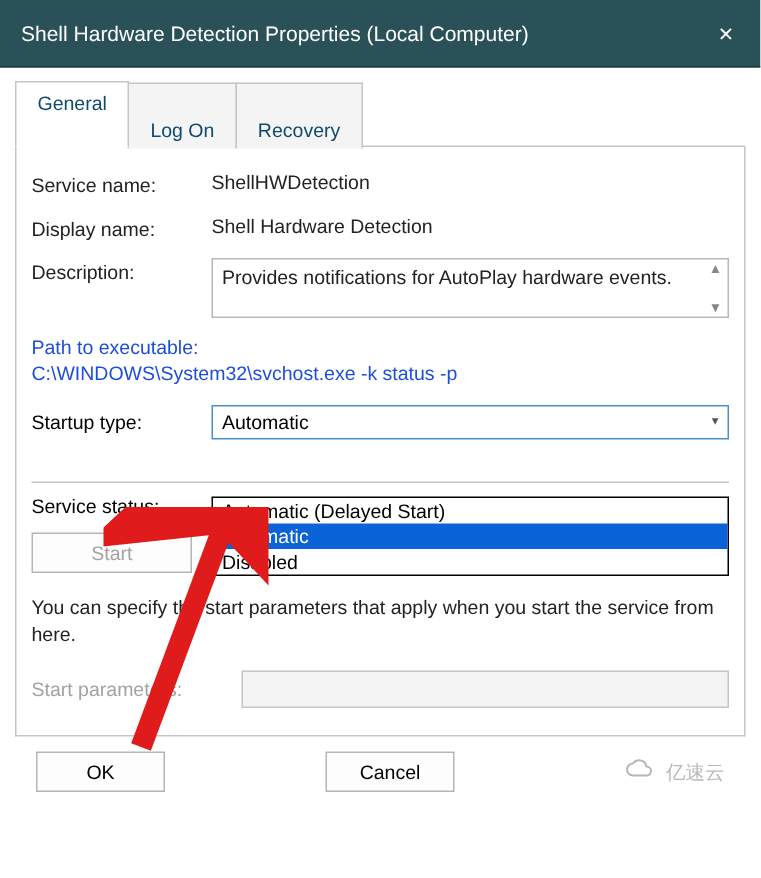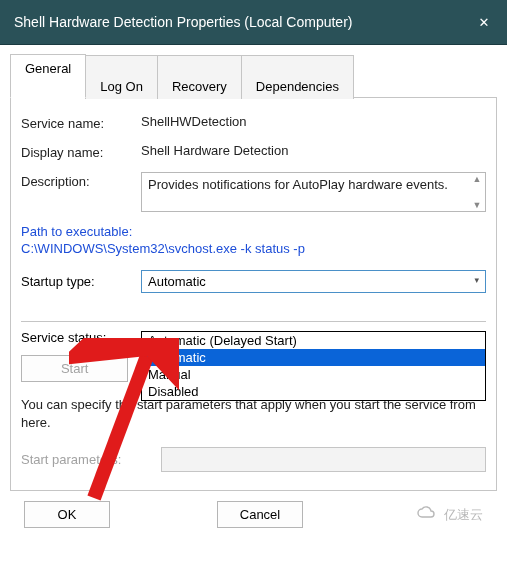--- a/index.html
+++ b/index.html
@@ -44,21 +44,21 @@
   .tab {
     padding: 6px 14px 6px 14px;
     border: 1px solid #c5c5c5;
     border-bottom: none;
     background: #fff;
     margin-right: -1px;
     position: relative;
     top: 1px;
     cursor: pointer;
     font-size: 13px;
-    color: #000000;
+    color: #0c4a6e;
   }
   .tab:not(.active) {
     background: #f4f4f4;
     top: 2px;
     padding-top: 23px;
     padding-bottom: 5px;
   }
   .tab.active {
     background: #fff;
     border-bottom: 1px solid #fff;
@@ -227,21 +227,20 @@
   <span class="title">Shell Hardware Detection Properties (Local Computer)</span>
   <span class="close">✕</span>
 </div>
 
 <div class="content">
 
   <div class="tabs">
     <div class="tab active">General</div>
     <div class="tab">Log On</div>
     <div class="tab">Recovery</div>
-    <div class="tab">Dependencies</div>
   </div>
 
   <div class="tabpanel">
 
     <div class="row">
       <div class="label">Service name:</div>
       <div class="value">ShellHWDetection</div>
     </div>
 
     <div class="row">
@@ -269,21 +268,20 @@
       <div class="label">Startup type:</div>
       <div class="combo">
         <span>Automatic</span>
         <span class="arrow">▾</span>
       </div>
     </div>
 
     <div class="dropdown">
       <div class="opt">Automatic (Delayed Start)</div>
       <div class="opt sel">Automatic</div>
-      <div class="opt">Manual</div>
       <div class="opt">Disabled</div>
     </div>
 
     <hr class="sep">
 
     <div class="status-row">
       <span class="label">Service status:</span>
       <span>Running</span>
     </div>
 

